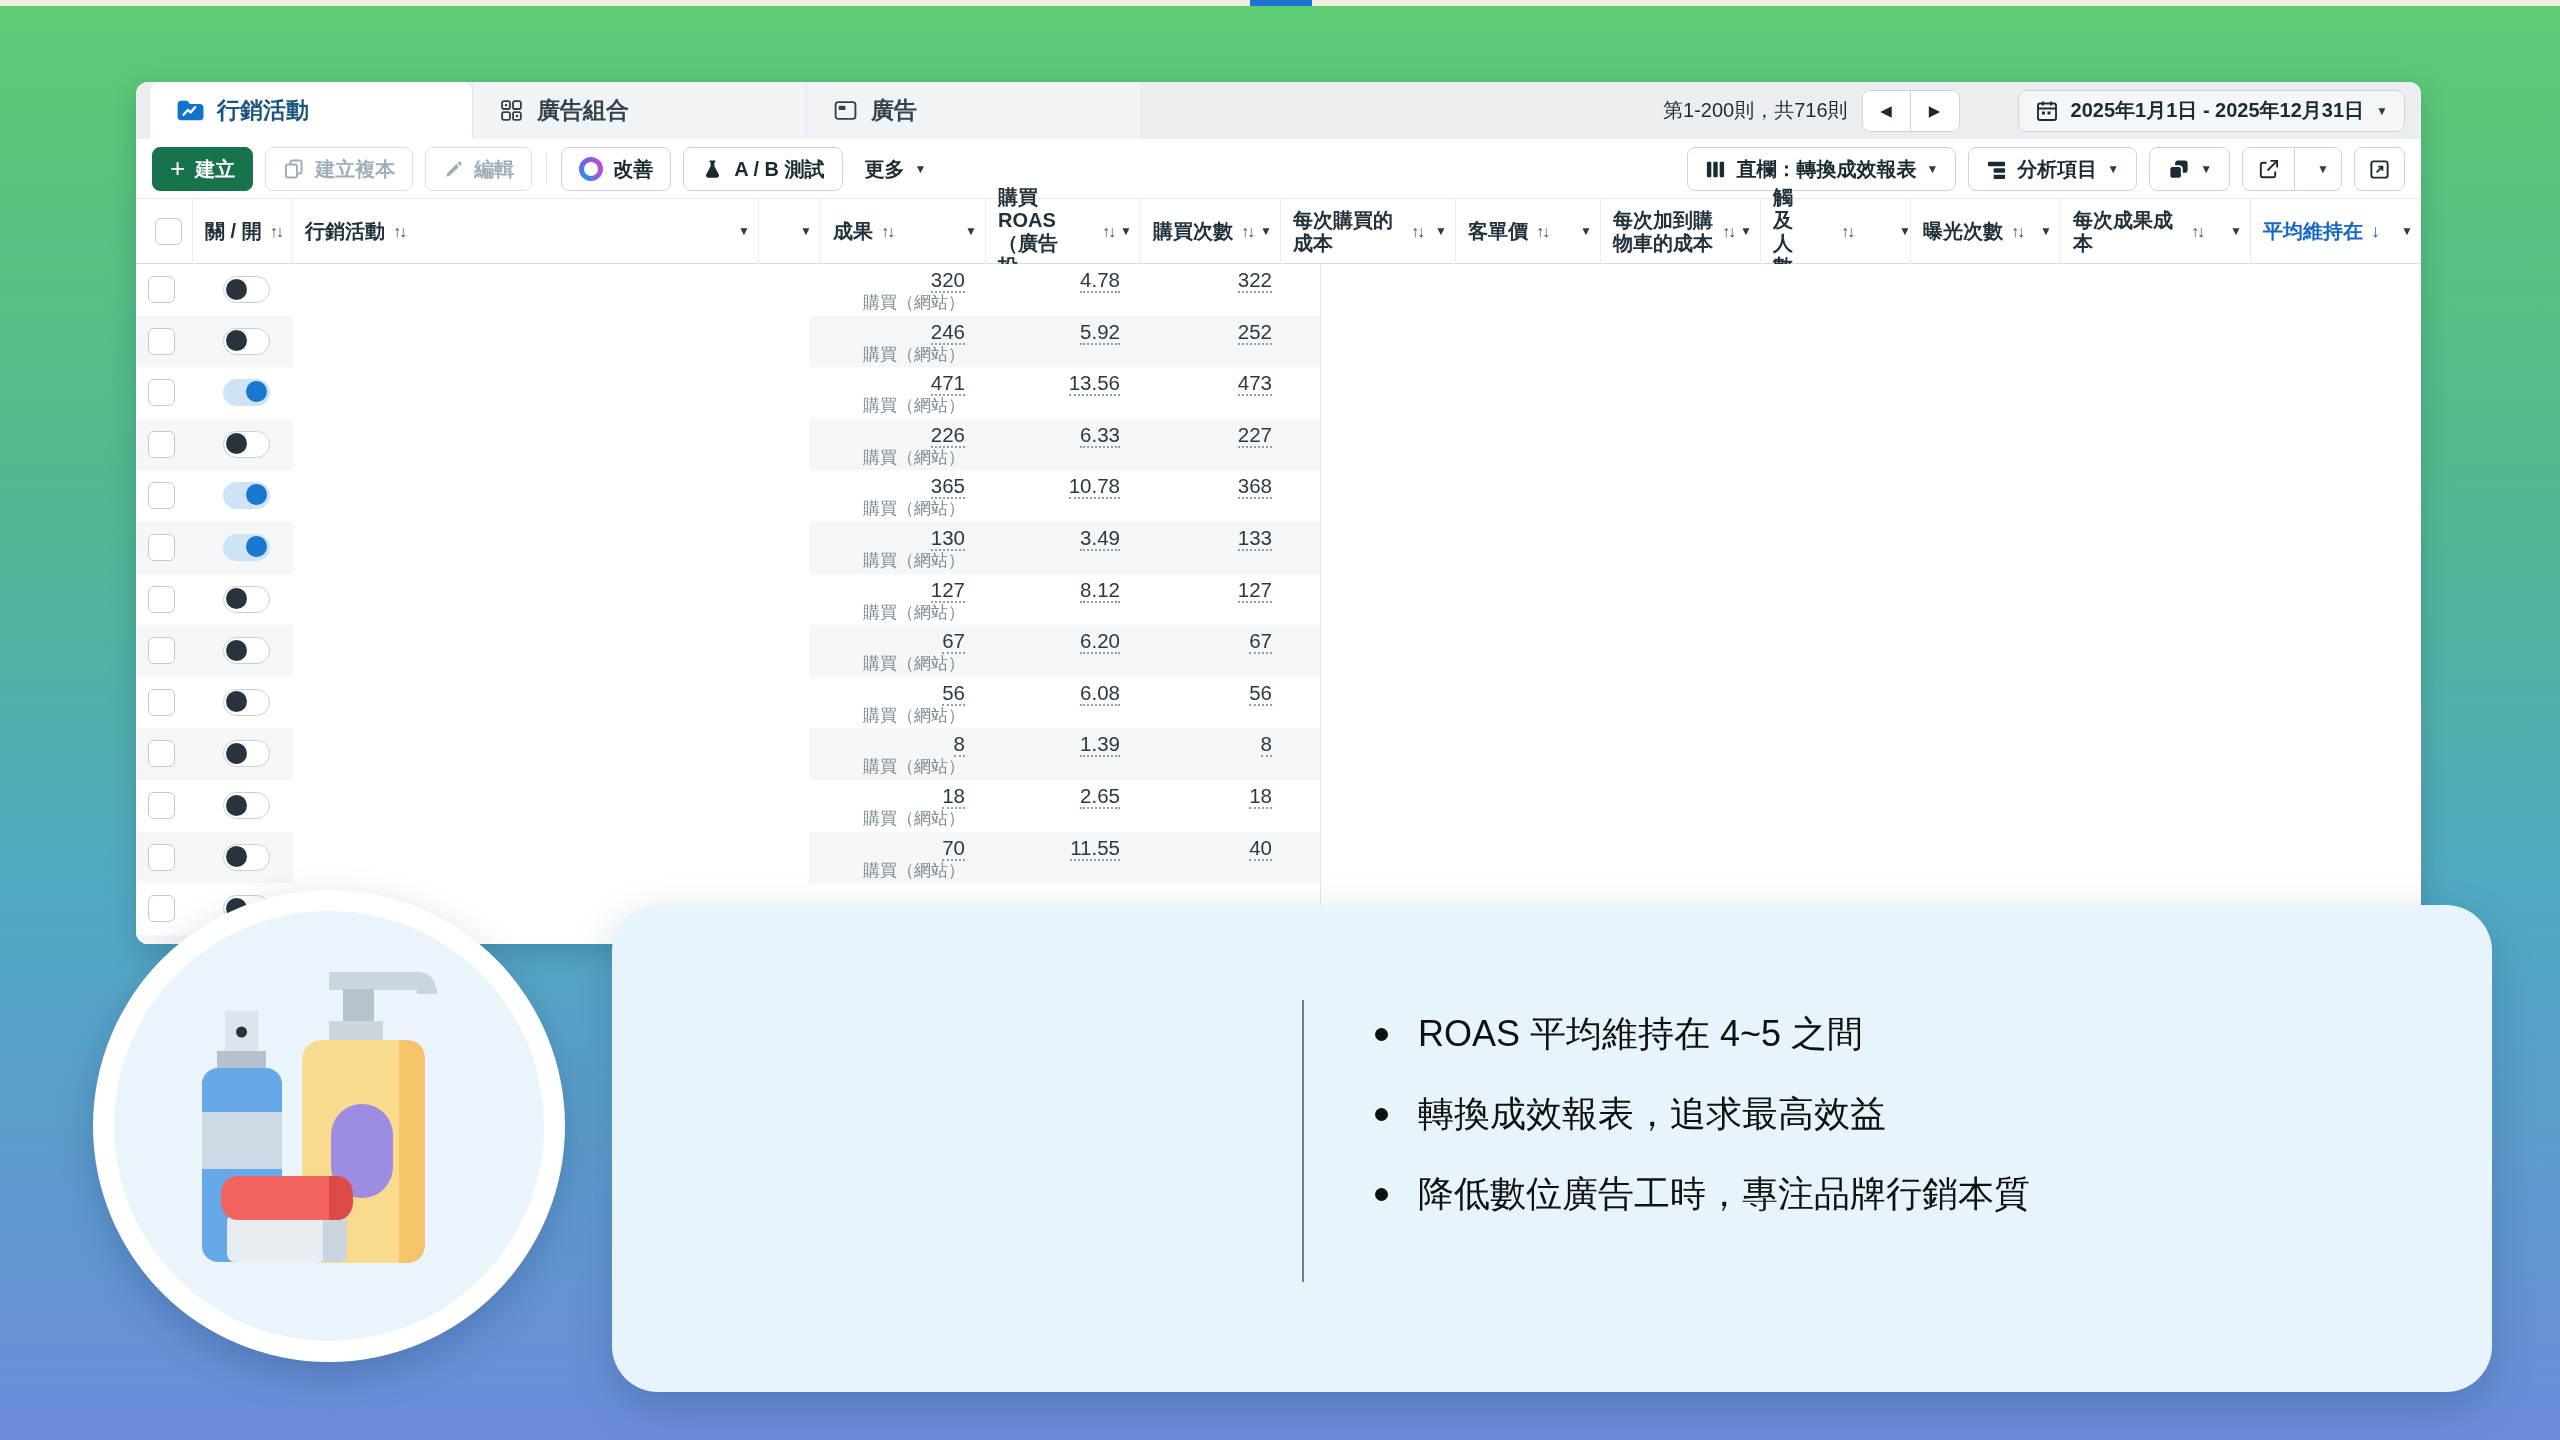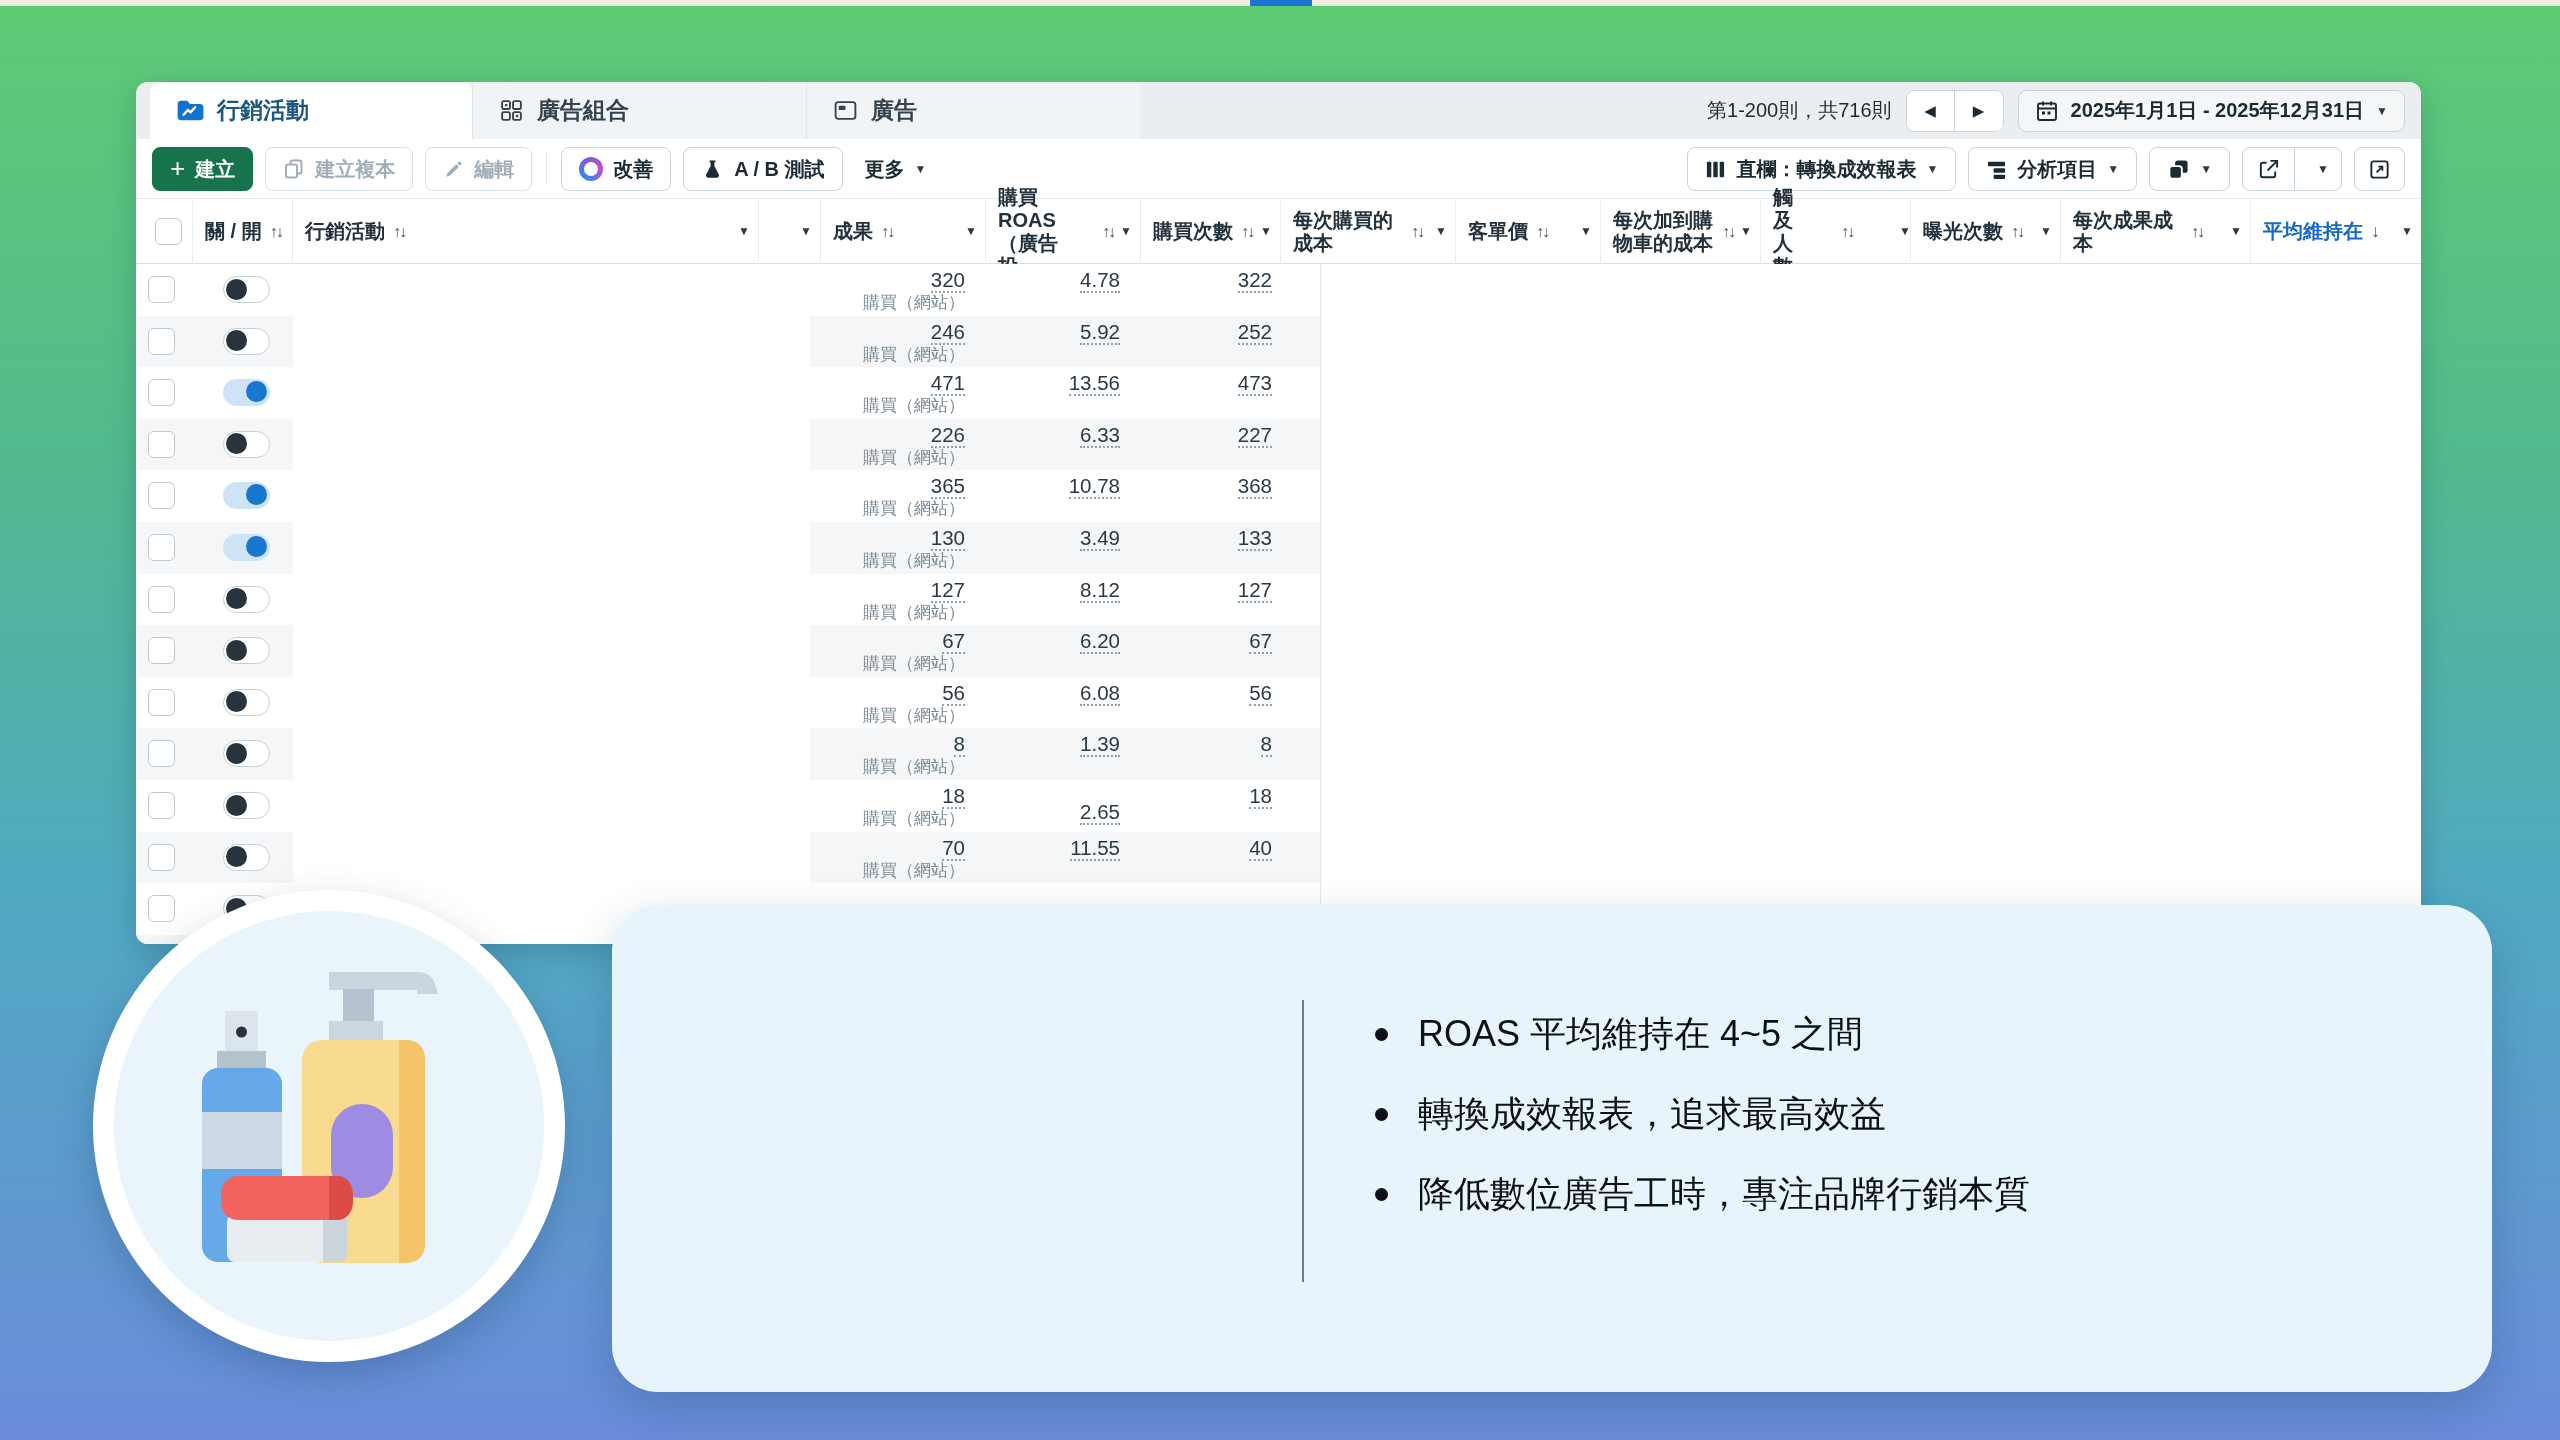--- a/index.html
+++ b/index.html
@@ -18,21 +18,21 @@
     font-size:23px;font-weight:700;color:#33424C;}
   .tab.active{background:#fff;border-radius:10px 10px 0 0;color:#1B567F;}
   .tab.inactive{background:#F1F4F6;border-left:1px solid #E0E5E9;}
   .tab.inactive:last-of-type{border-right:1px solid #E0E5E9;}
   .tab-controls{position:absolute;right:16px;top:0;height:57px;display:flex;align-items:center;gap:14px;}
   .page-range{font-size:20px;color:#1C2B33;font-weight:400;}
   .nav-group{display:flex;height:42px;border:1.5px solid #CBD3DA;border-radius:9px;overflow:hidden;background:#fff;}
   .nav-btn{width:48px;display:flex;align-items:center;justify-content:center;font-size:15px;color:#1C2B33;background:#fff;}
   .nav-btn:first-child{border-right:1.5px solid #CBD3DA;}
   .date-btn{display:flex;align-items:center;gap:12px;height:42px;padding:0 16px;border:1.5px solid #CBD3DA;
-    border-radius:9px;background:#F4F6F8;font-size:20px;font-weight:700;color:#1C2B33;}
+    border-radius:9px;background:#F4F6F8;font-size:20px;font-weight:700;color:#1C2B33;margin-left:44px;}
   .caret{font-size:12px;color:#2A3B45;}
 
   
   .toolbar{position:absolute;left:0;top:57px;width:100%;height:60px;background:#fff;border-bottom:1px solid #E4E9EC;}
   .tb-left{position:absolute;left:16px;top:8px;display:flex;gap:12px;align-items:center;}
   .tb-right{position:absolute;right:16px;top:8px;display:flex;gap:12px;align-items:center;}
   .btn{display:inline-flex;align-items:center;gap:10px;height:44px;padding:0 17px;border:1.5px solid #CBD3DA;
     border-radius:8px;background:#fff;font-size:20px;font-weight:700;color:#1C2B33;white-space:nowrap;}
   .btn.primary{background:#17734C;border-color:#17734C;color:#fff;}
   .btn.primary .plus{font-size:26px;font-weight:400;line-height:1;margin-top:-3px;}
@@ -465,21 +465,21 @@
         </div>
         <div class="row even" style="top: 516px;">
           <div class="cb" style="left: 12px; top: 12px;"></div>
           <div class="tg off" style="left: 87px; top: 12px;">
             <div class="knob"></div>
           </div>
           <div class="cell" style="left: 684px; width: 145px; top: 0px;">
             <div class="val"><span class="metric">18</span></div>
             <div class="sub">購買（網站）</div>
           </div>
-          <div class="cell" style="left: 849px; width: 135px; top: 16px;">
+          <div class="cell" style="left: 849px; width: 135px; top: 0px;">
             <div class="val"><span class="metric">2.65</span></div>
           </div>
           <div class="cell" style="left: 1004px; width: 132px; top: 0px;">
             <div class="val"><span class="metric">18</span></div>
           </div>
         </div>
         <div class="row odd" style="top: 567.6px;">
           <div class="cb" style="left: 12px; top: 12px;"></div>
           <div class="tg off" style="left: 87px; top: 12px;">
             <div class="knob"></div>

